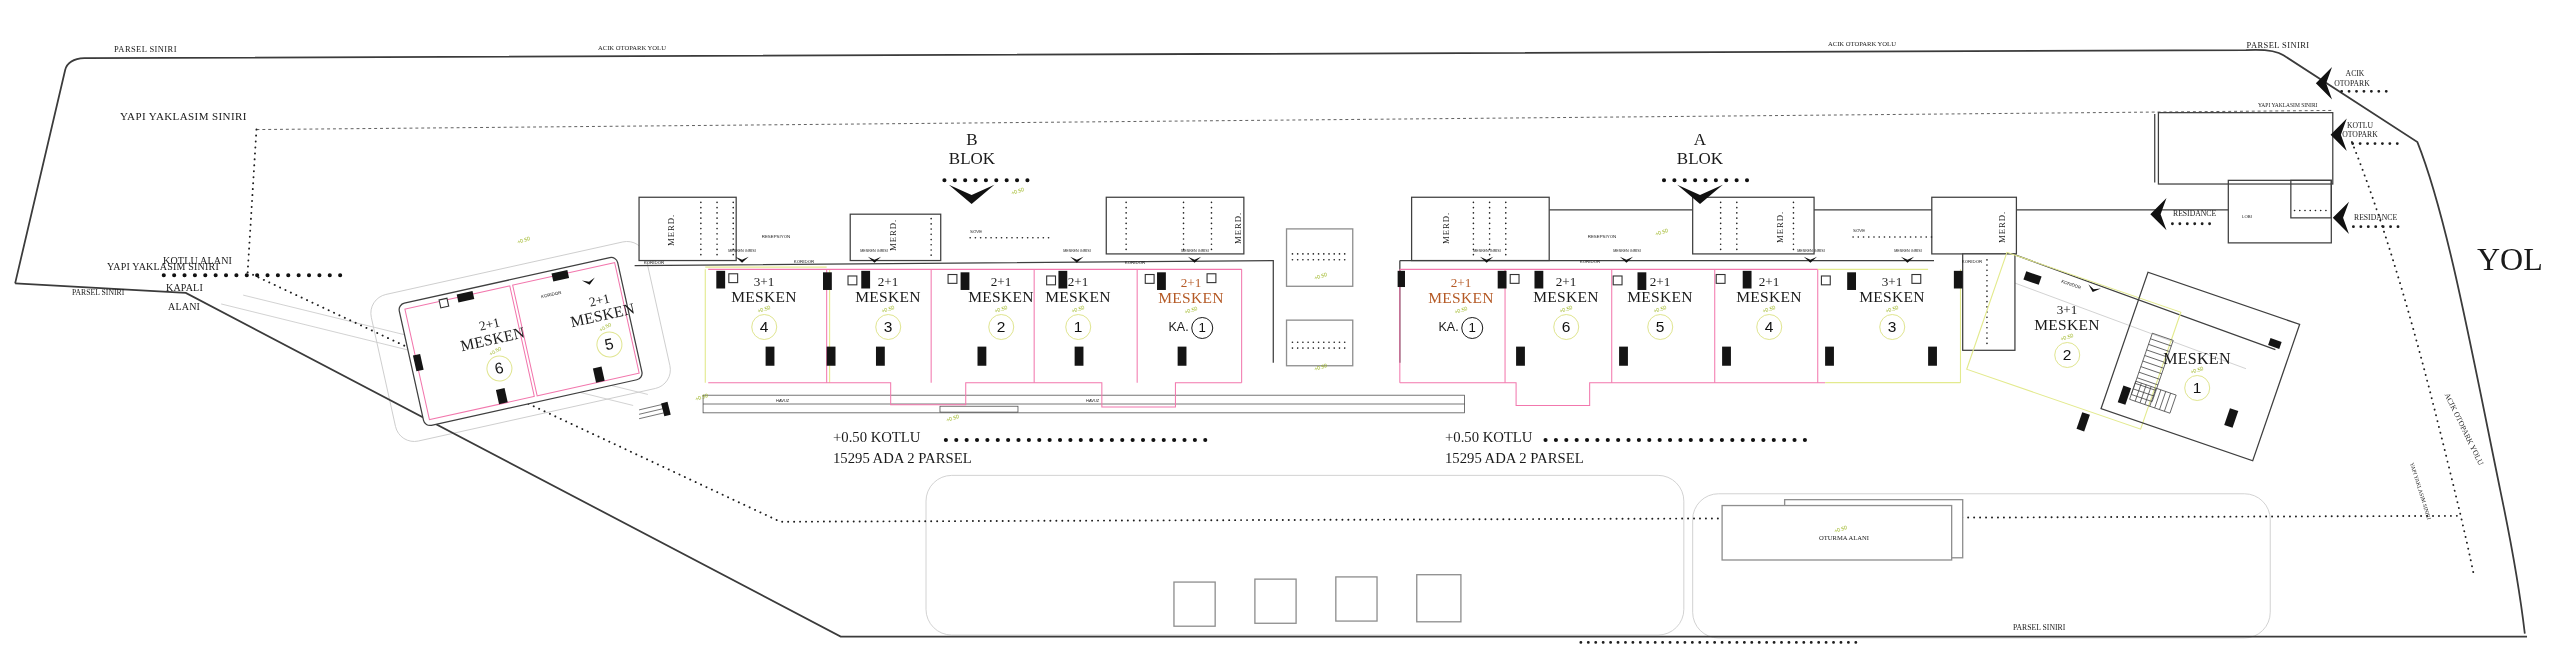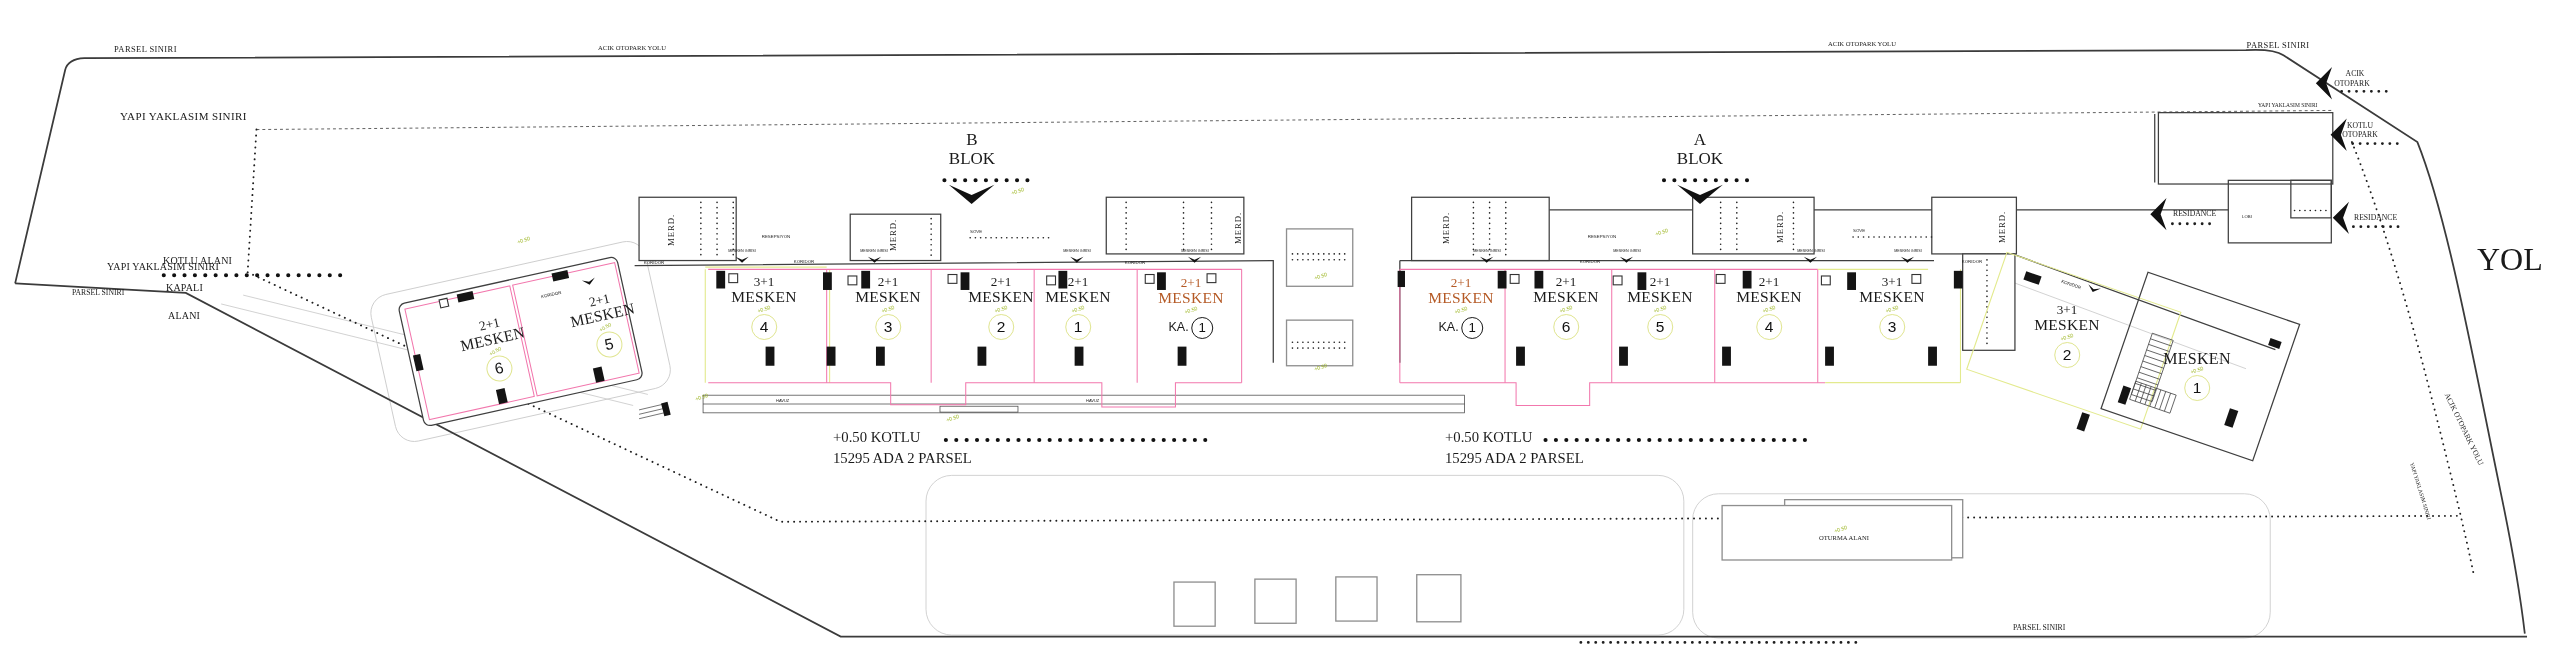--- a/index.html
+++ b/index.html
@@ -286,21 +286,21 @@
 <div class="lbl s10" style="left:2464px;top:412px;transform:translate(-50%,-50%) rotate(64deg)">ACIK OTOPARK YOLU</div>
 <div class="lbl s42" style="left:2477px;top:224px">YOL</div>
 
 <div class="lbl s22 ctr" style="left:972px;top:113px">B</div>
 <div class="lbl s22 ctr" style="left:972px;top:132px">BLOK</div>
 <div class="lbl s22 ctr" style="left:1700px;top:113px">A</div>
 <div class="lbl s22 ctr" style="left:1700px;top:132px">BLOK</div>
 
 <div class="lbl s13" style="left:163px;top:238px">KOTLU ALANI</div>
 <div class="lbl s13" style="left:166px;top:265px">KAPALI</div>
-<div class="lbl s13" style="left:168px;top:293px">ALANI</div>
+<div class="lbl s13" style="left:168px;top:284px">ALANI</div>
 <div class="lbl s9" style="left:1819px;top:517px">OTURMA ALANI</div>
 <div class="lbl" style="left:776px;top:381px;font-size:4px;font-family:'Liberation Sans',sans-serif">HAVUZ</div>
 <div class="lbl" style="left:1086px;top:381px;font-size:4px;font-family:'Liberation Sans',sans-serif">HAVUZ</div>
 <div class="lbl s6" style="left:2242px;top:197px">LOBI</div>
 
 <div class="lbl s10 ctr" style="left:2355px;top:52px">ACIK</div>
 <div class="lbl s10 ctr" style="left:2352px;top:62px">OTOPARK</div>
 <div class="lbl s10 ctr" style="left:2360px;top:104px">KOTLU</div>
 <div class="lbl s10 ctr" style="left:2360px;top:113px">OTOPARK</div>
 <div class="lbl s10" style="left:2173px;top:192px">RESIDANCE</div>

